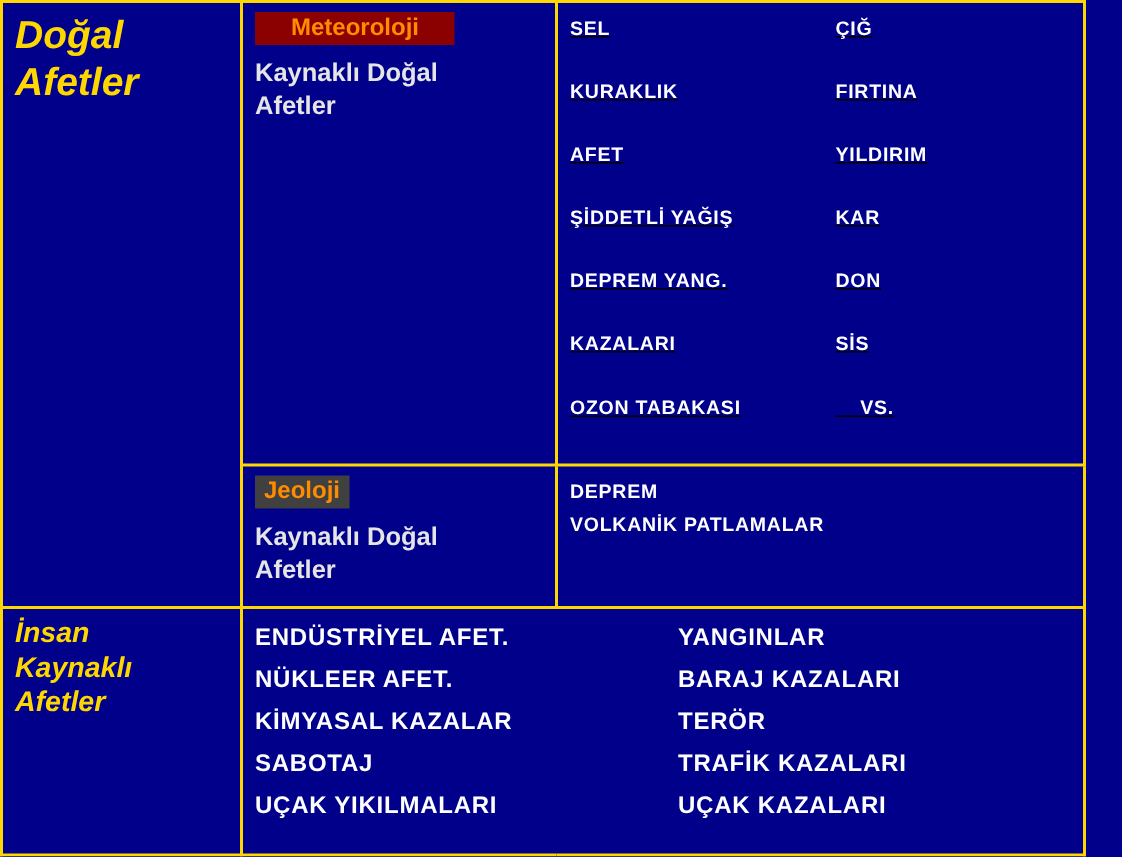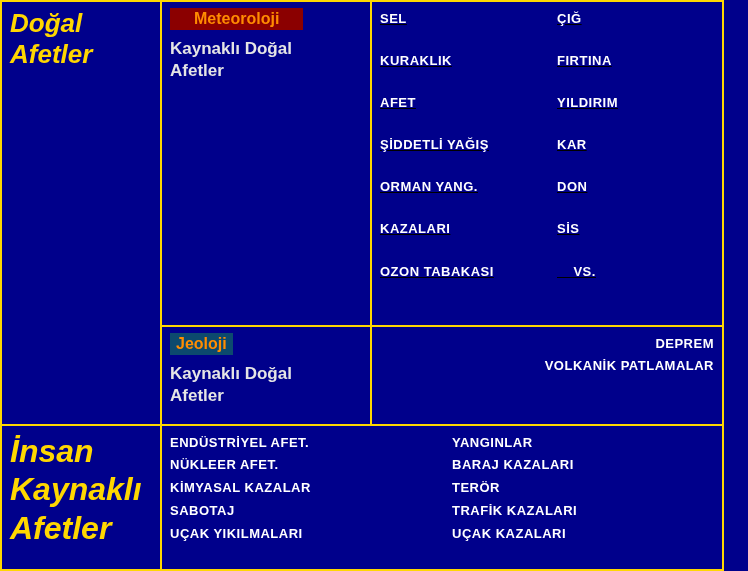--- a/index.html
+++ b/index.html
@@ -90,67 +90,66 @@
 
     
     .jeoloji-cell {
       background: #00008B;
       width: 210px;
       vertical-align: top;
       padding: 8px;
     }
 
     .jeoloji-header {
-      background: #0c4a6e;
+      background: #404040;
       color: #FF8C00;
       font-size: 16px;
       font-weight: bold;
       padding: 2px 6px;
       margin-bottom: 4px;
       display: inline-block;
     }
 
     
     .deprem-items-cell {
       background: #00008B;
       vertical-align: top;
       padding: 6px 8px;
-      text-align: right;
     }
 
     
     .insan-cell {
       background: #00008B;
       vertical-align: middle;
     }
 
     .insan-label {
       color: #FFD700;
-      font-size: 32px;
+      font-size: 19px;
       font-weight: bold;
       font-style: italic;
       line-height: 1.2;
     }
 
     .insan-items-cell {
       background: #00008B;
       vertical-align: top;
       padding: 8px;
       
     }
 
     .insan-grid {
       display: grid;
       grid-template-columns: 1fr 1fr;
       gap: 2px 20px;
     }
 
     .insan-text {
       color: white;
-      font-size: 13px;
+      font-size: 16px;
       font-weight: bold;
       letter-spacing: 0.5px;
       line-height: 1.75;
       white-space: nowrap;
     }
   </style>
 </head>
 <body>
 
 <table class="main-table">
@@ -178,21 +177,21 @@
     <td class="meteo-items-cell">
       <div class="items-grid">
         <span class="item-text">SEL</span>
         <span class="item-text">ÇIĞ</span>
         <span class="item-text">KURAKLIK</span>
         <span class="item-text">FIRTINA</span>
         <span class="item-text">AFET</span>
         <span class="item-text">YILDIRIM</span>
         <span class="item-text">ŞİDDETLİ  YAĞIŞ</span>
         <span class="item-text">KAR</span>
-        <span class="item-text">ORMAN YANG.</span>
+        <span class="item-text">DEPREM YANG.</span>
         <span class="item-text">DON</span>
         <span class="item-text">KAZALARI</span>
         <span class="item-text">SİS</span>
         <span class="item-text">OZON TABAKASI</span>
         <span class="item-text">&nbsp;&nbsp;&nbsp;&nbsp;VS.</span>
       </div>
     </td>
   </tr>
 
   <tr>

